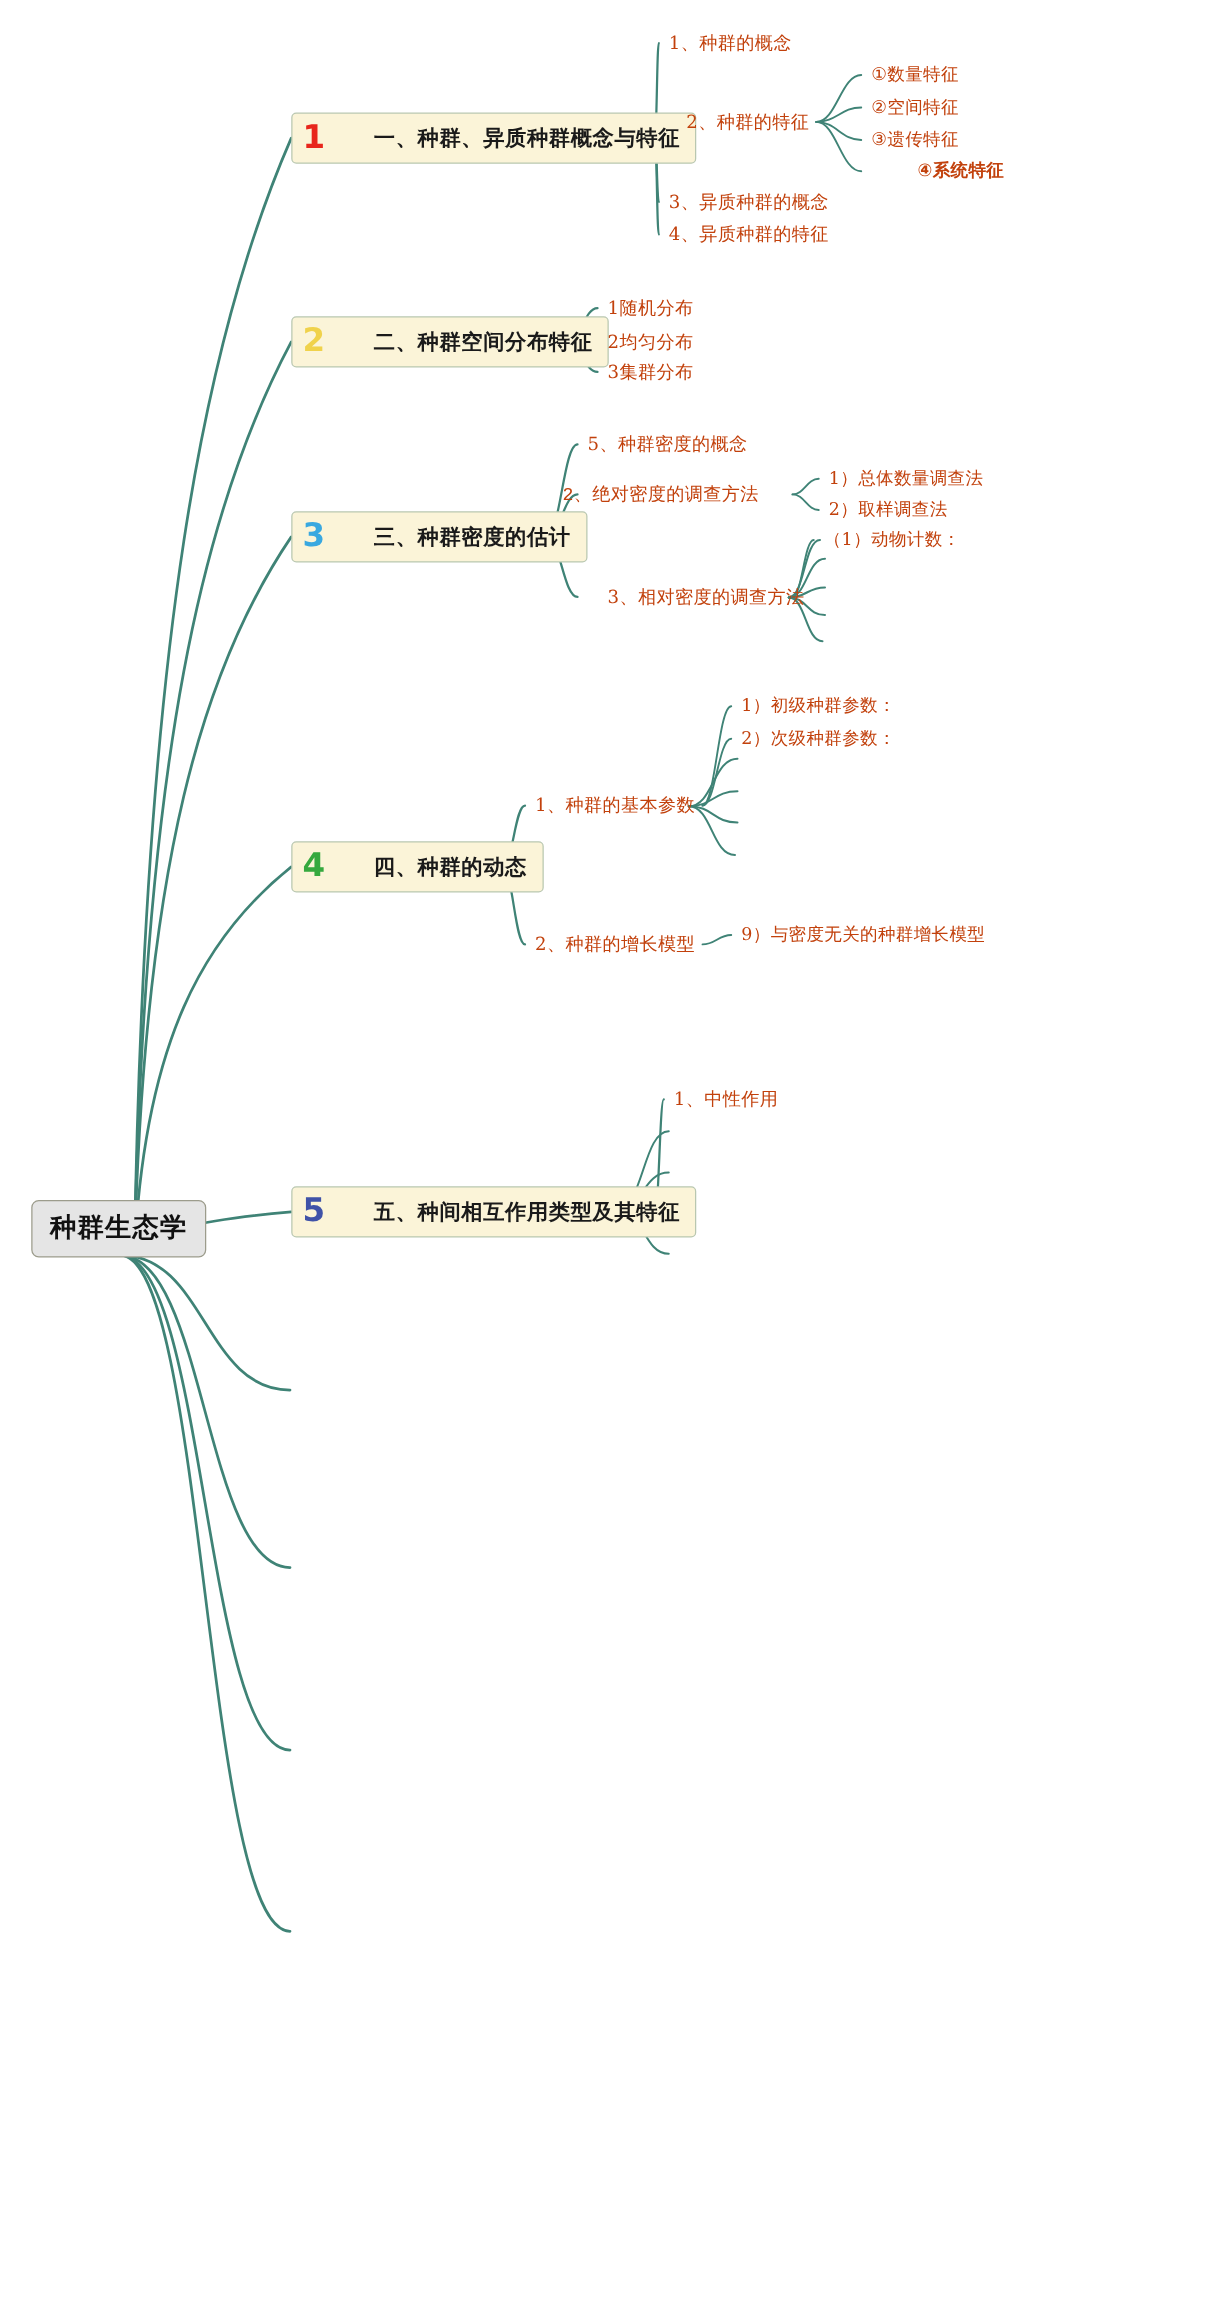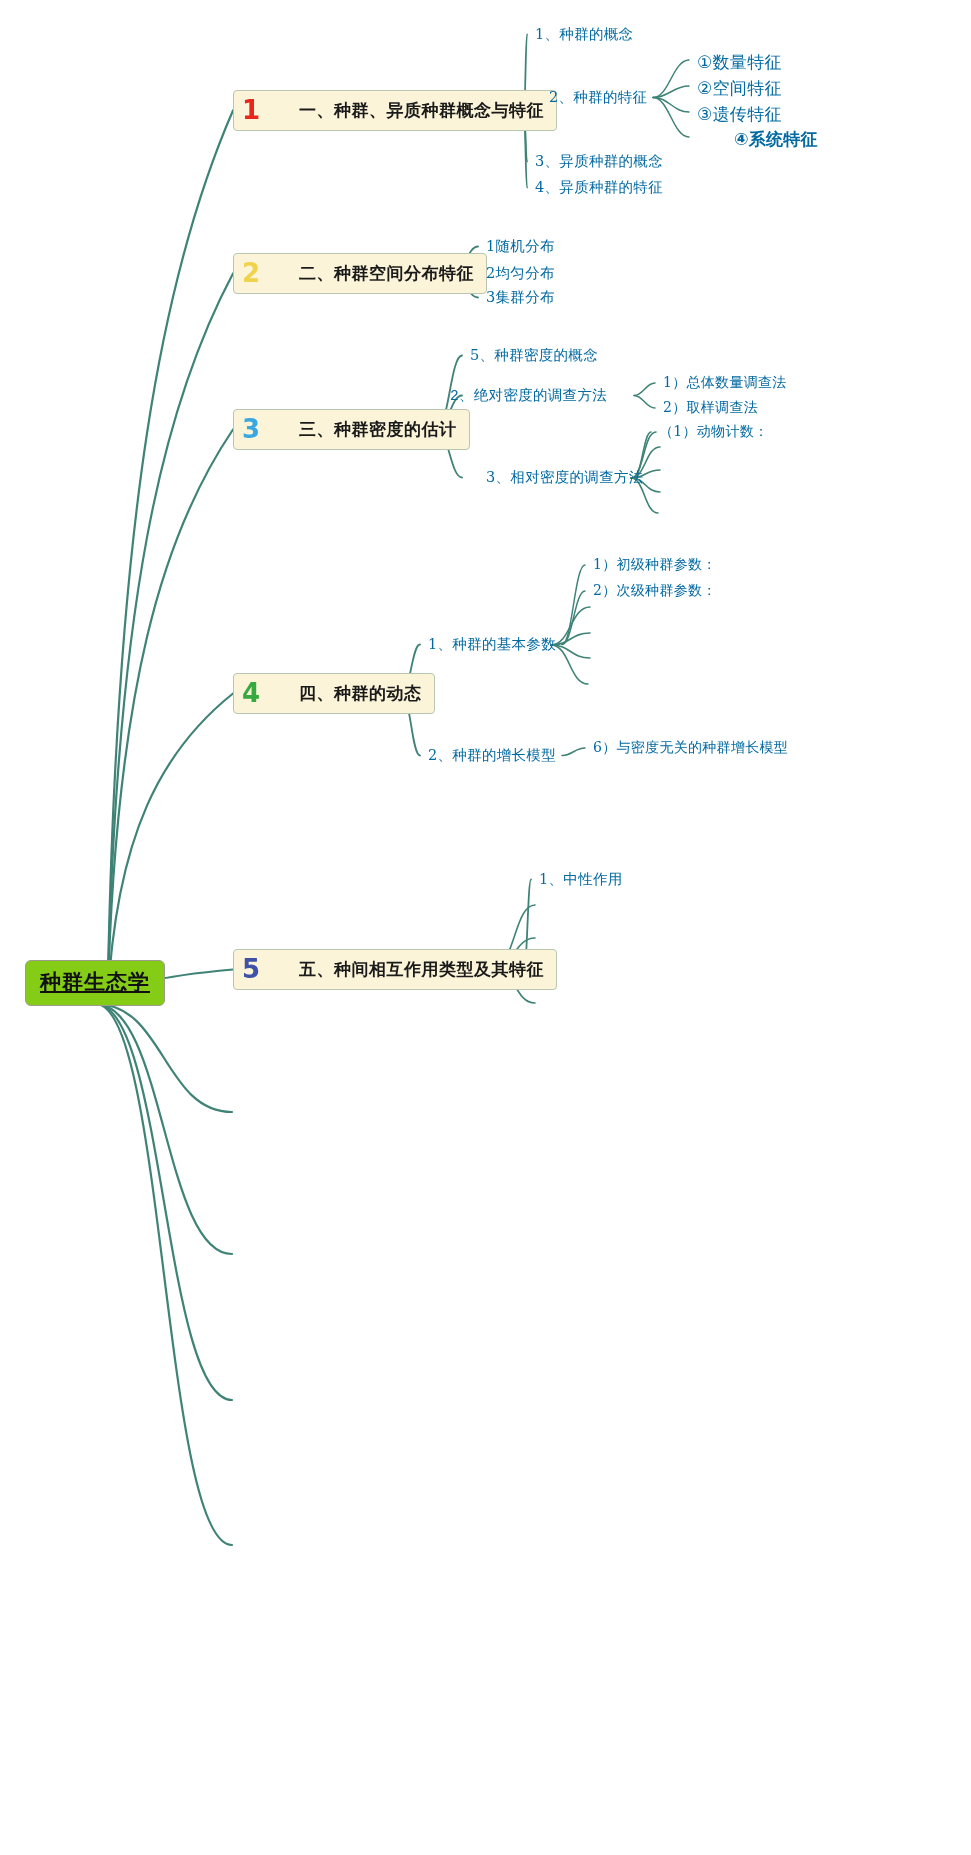--- a/index.html
+++ b/index.html
@@ -7,30 +7,29 @@
     font-family:"Liberation Serif","DejaVu Serif",serif;
     width:971px;height:1855px;position:relative;overflow:hidden;
   }
   #canvas{position:absolute;left:0;top:0;width:971px;height:1855px;}
   svg.links{position:absolute;left:0;top:0;width:971px;height:1855px;pointer-events:none;}
 
   .node{position:absolute;box-sizing:border-box;white-space:nowrap;}
 
   
   .root{
-    background:#84cc16;
+    background:#e5e5e5;
     border:1px solid #9c9c8c;
     border-radius:6px;
     color:#111;
     font-weight:bold;
     font-size:21px;
     font-family:"DejaVu Sans","Liberation Sans",sans-serif;
     padding:7px 14px 9px 14px;
     letter-spacing:1px;
-    text-decoration:underline;
   }
 
   
   .branch{
     background:#fbf4d8;
     border:1px solid #b9c7b0;
     border-radius:4px;
     padding:6px 12px 7px 8px;
     font-size:17px;
     font-weight:bold;
@@ -43,27 +42,27 @@
     font-weight:bold;
     line-height:1;
     margin-right:6px;
     font-family:"DejaVu Sans","Liberation Sans",sans-serif;
   }
   .branch .btxt{font-size:17px;letter-spacing:0.5px;margin-left:33px;}
 
   
   .leaf{
     font-size:14.5px;
-    color:#0369a1;
+    color:#c2410c;
     font-family:"DejaVu Serif","Liberation Serif",serif;
     letter-spacing:0.3px;
   }
   .leaf.l2{font-size:14.5px;}
   .leaf.l3{font-size:14px;}
-  .leaf.sym{font-family:"DejaVu Sans","Liberation Sans",sans-serif;font-size:17px;}
+  .leaf.sym{font-family:"DejaVu Sans","Liberation Sans",sans-serif;font-size:14px;}
 </style>
 </head>
 <body>
 
 <div id="canvas">
   <svg class="links" id="links" viewBox="0 0 971 1855">
       <path d="M 107.5 1004 C 115.5 512.575, 163 271.33, 233 110.5" fill="none" stroke="#3f8376" stroke-width="2.2" stroke-linecap="round"></path>
       <path d="M 524 110.5 C 525.35 110.5, 525.65 34.5, 527 34.5" fill="none" stroke="#3f8376" stroke-width="1.8" stroke-linecap="round"></path>
       <path d="M 524 110.5 C 531.65 110.5, 533.35 97.5, 541 97.5" fill="none" stroke="#3f8376" stroke-width="1.8" stroke-linecap="round"></path>
       <path d="M 653 97.5 C 669.2 97.5, 672.8 60, 689 60" fill="none" stroke="#3f8376" stroke-width="1.5" stroke-linecap="round"></path>
@@ -141,20 +140,20 @@
       <div class="node leaf l2" style="left: 470px; top: 468px; margin-left: 16px;"><span>3、相对密度的调查方法</span></div>
       <div class="node leaf l3" style="left: 659px; top: 423px;"><span>（1）动物计数：</span></div>
       <div class="node branch" style="left: 233px; top: 673px; min-width: 158px;">
         <span class="num" style="color: rgb(54, 169, 63);">4</span>
         <span class="btxt">四、种群的动态</span>
       </div>
       <div class="node leaf l2" style="left: 428px; top: 635px;"><span>1、种群的基本参数</span></div>
       <div class="node leaf l3" style="left: 593px; top: 556px;"><span>1）初级种群参数：</span></div>
       <div class="node leaf l3" style="left: 593px; top: 582px;"><span>2）次级种群参数：</span></div>
       <div class="node leaf l2" style="left: 428px; top: 746px;"><span>2、种群的增长模型</span></div>
-      <div class="node leaf l3" style="left: 593px; top: 739px;"><span>6）与密度无关的种群增长模型</span></div>
+      <div class="node leaf l3" style="left: 593px; top: 739px;"><span>9）与密度无关的种群增长模型</span></div>
       <div class="node branch" style="left: 233px; top: 949px; min-width: 258px;">
         <span class="num" style="color: rgb(63, 82, 168);">5</span>
         <span class="btxt">五、种间相互作用类型及其特征</span>
       </div>
       <div class="node leaf l2" style="left: 539px; top: 870px;"><span>1、中性作用</span></div>
     </div>
 </div>
 
 </body></html>

